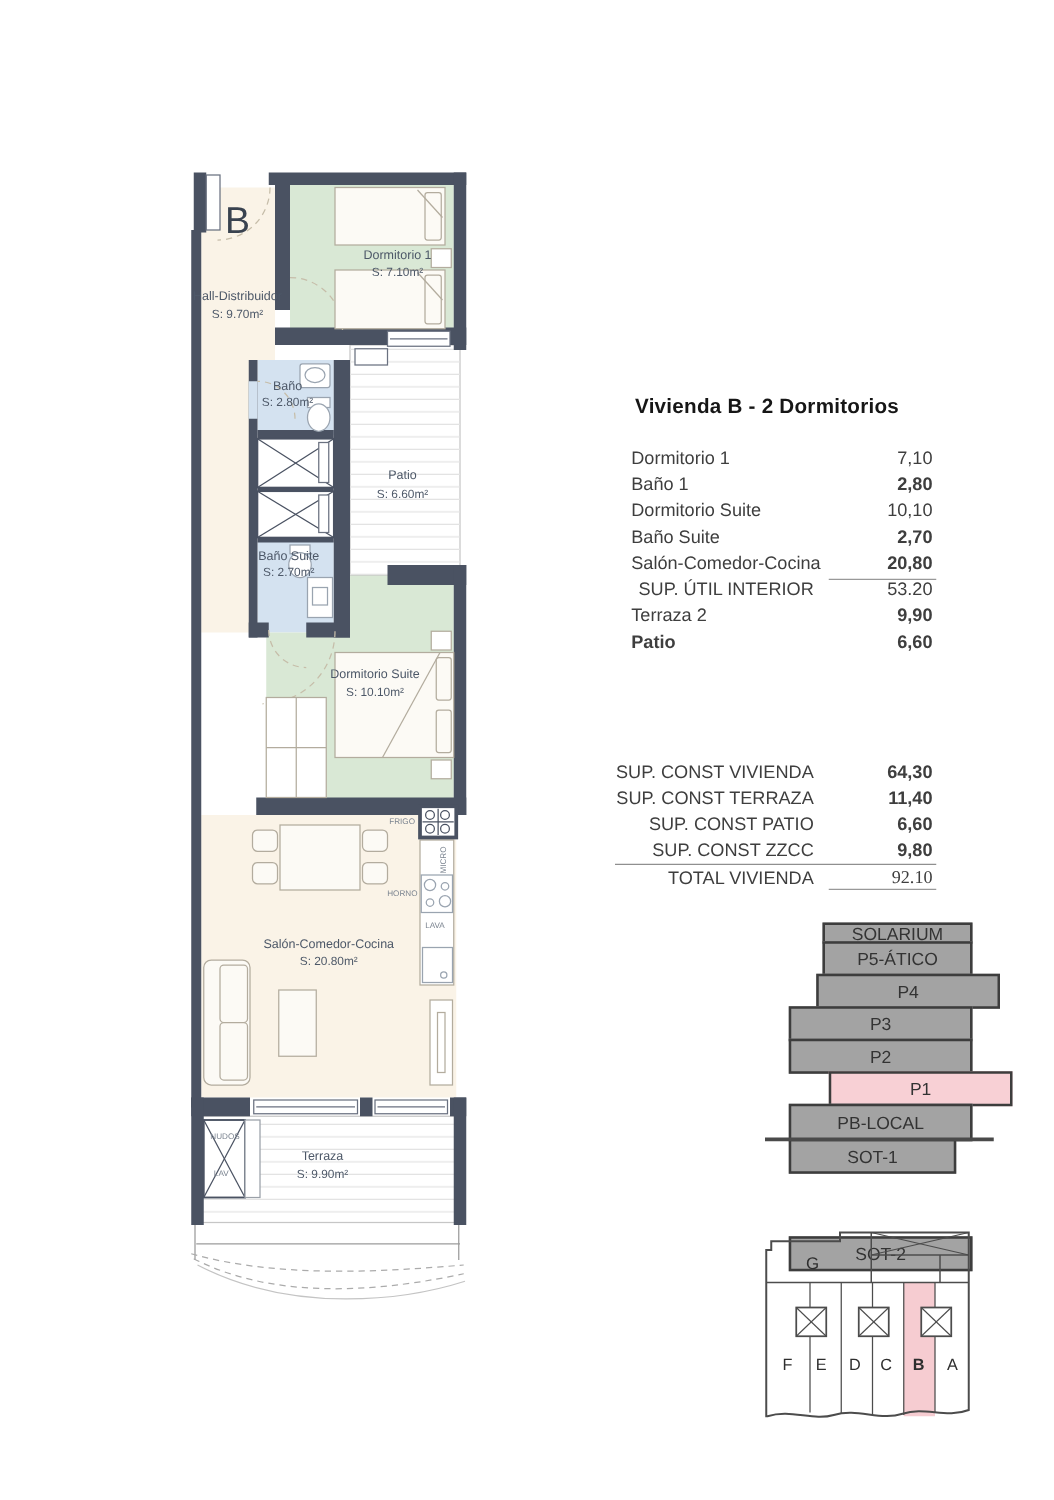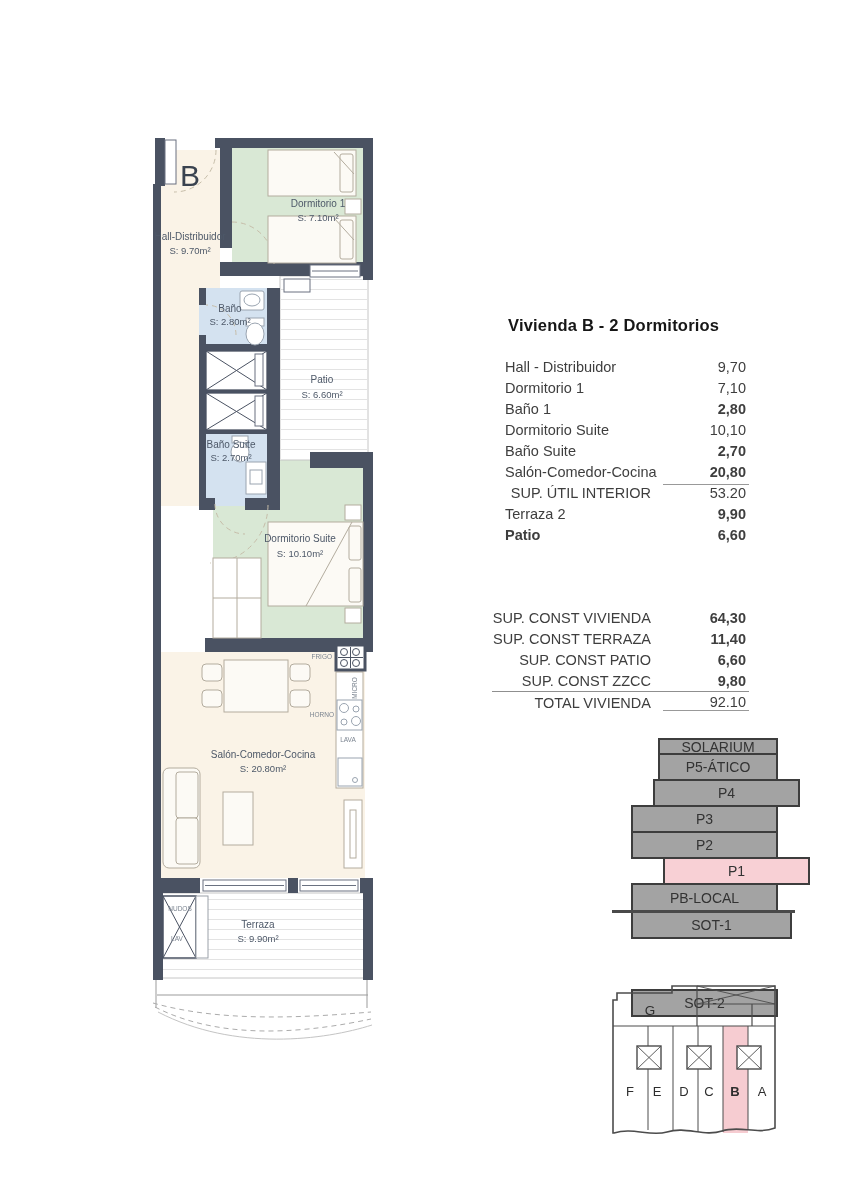--- a/index.html
+++ b/index.html
@@ -13,21 +13,21 @@
   .t2{position:absolute;left:492px;top:607px;width:257px;}
   .trow{display:grid;grid-template-columns:1fr 86px;height:21px;align-items:center;
         font-size:14.5px;color:#3e3e3e;}
   .trow .num{text-align:right;padding-right:3px;white-space:nowrap;}
   .thead{height:23px;border-bottom:1.5px solid #8f8f8f;}
   .thead .num{text-align:left;padding-left:13px;font-size:13.5px;}
   .row-interior .label{text-align:right;padding-right:12px;}
   .row-interior .num{border-top:1.2px solid #999;}
   .t2 .label{text-align:right;padding-right:12px;}
   .row-total{border-top:1.5px solid #8f8f8f;}
-  .row-total .num{border-bottom:1.2px solid #999;}
+  .row-total .num{border-bottom:1.2px solid #999;font-family:Liberation Serif, serif;}
   .b{font-weight:bold;}
 
   
   .level{position:absolute;border:2px solid #3d3d3d;background:#a3a3a3;box-sizing:border-box;
          display:flex;align-items:center;justify-content:center;font-size:14px;color:#333;}
   .level.hl{background:#f8d0d5;margin-left:32px;}
   .groundline{position:absolute;left:612px;top:910px;width:183px;height:2.5px;background:#4a4a4a;}
 
   
   #plan{position:absolute;left:130px;top:90px;}
@@ -229,24 +229,20 @@
       <text x="348" y="742" text-anchor="middle">LAVA</text>
       <text x="180" y="911" text-anchor="middle">NUDOS</text>
       <text x="177" y="941" text-anchor="middle">LAV</text>
     </g>
   </svg>
 
   <div class="title">Vivienda B - 2 Dormitorios</div>
 
   <div class="t1">
     <div class="trow">
-      <span class="label">Hall - Distribuidor</span>
-      <span class="num">9,70</span>
-    </div>
-    <div class="trow">
       <span class="label">Dormitorio 1</span>
       <span class="num">7,10</span>
     </div>
     <div class="trow">
       <span class="label">Baño 1</span>
       <span class="num b">2,80</span>
     </div>
     <div class="trow">
       <span class="label">Dormitorio Suite</span>
       <span class="num">10,10</span>
@@ -311,21 +307,21 @@
       </div>
     <div class="level" style="left:631px;top:831px;width:147px;height:28px;">
         <span>P2</span>
       </div>
     <div class="level hl" style="left:631px;top:857px;width:147px;height:28px;">
         <span>P1</span>
       </div>
     <div class="level" style="left:631px;top:883px;width:147px;height:30px;">
         <span>PB-LOCAL</span>
       </div>
-    <div class="level" style="left:631px;top:911px;width:161px;height:28px;">
+    <div class="level" style="left:631px;top:911px;width:134px;height:28px;">
         <span>SOT-1</span>
       </div>
     <div class="level" style="left:631px;top:989px;width:147px;height:28px;">
         <span>SOT-2</span>
       </div>
     <div class="groundline"></div>
   </div>
 
   <svg id="siteplan" width="200" height="175" viewBox="600 980 200 175">
     <rect x="723" y="1026" width="25" height="107" fill="#f6ccd1"></rect>

